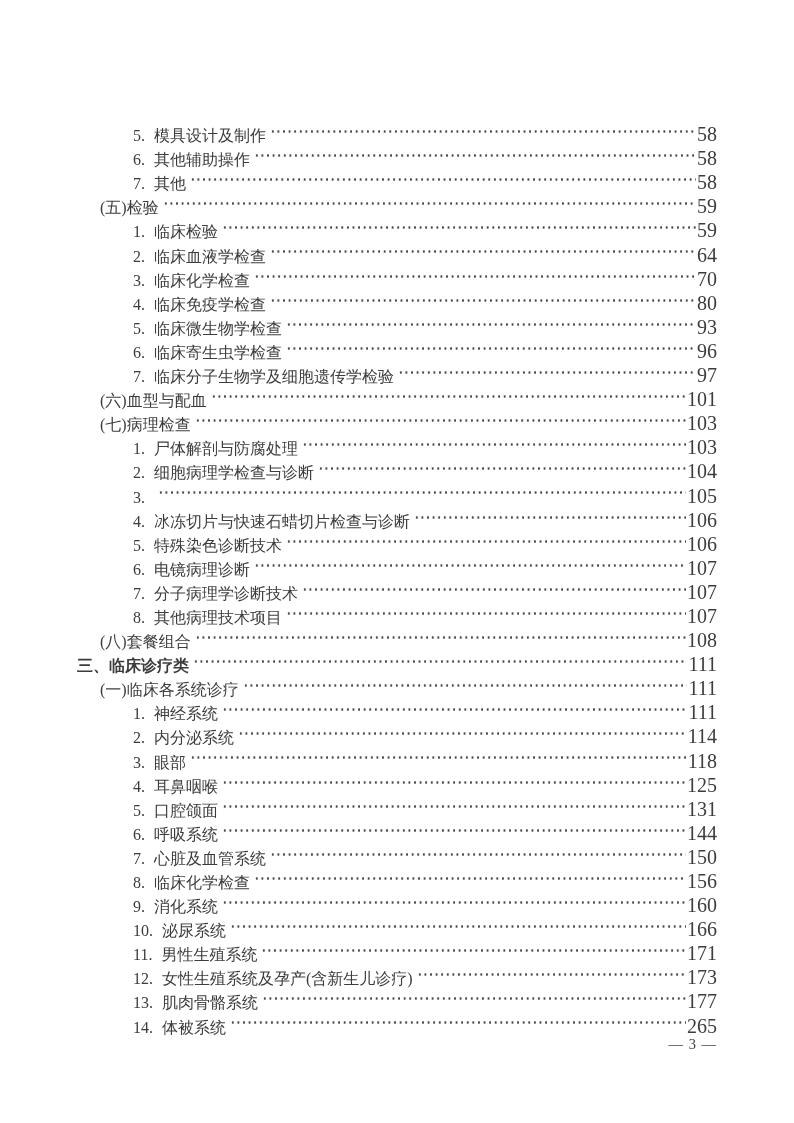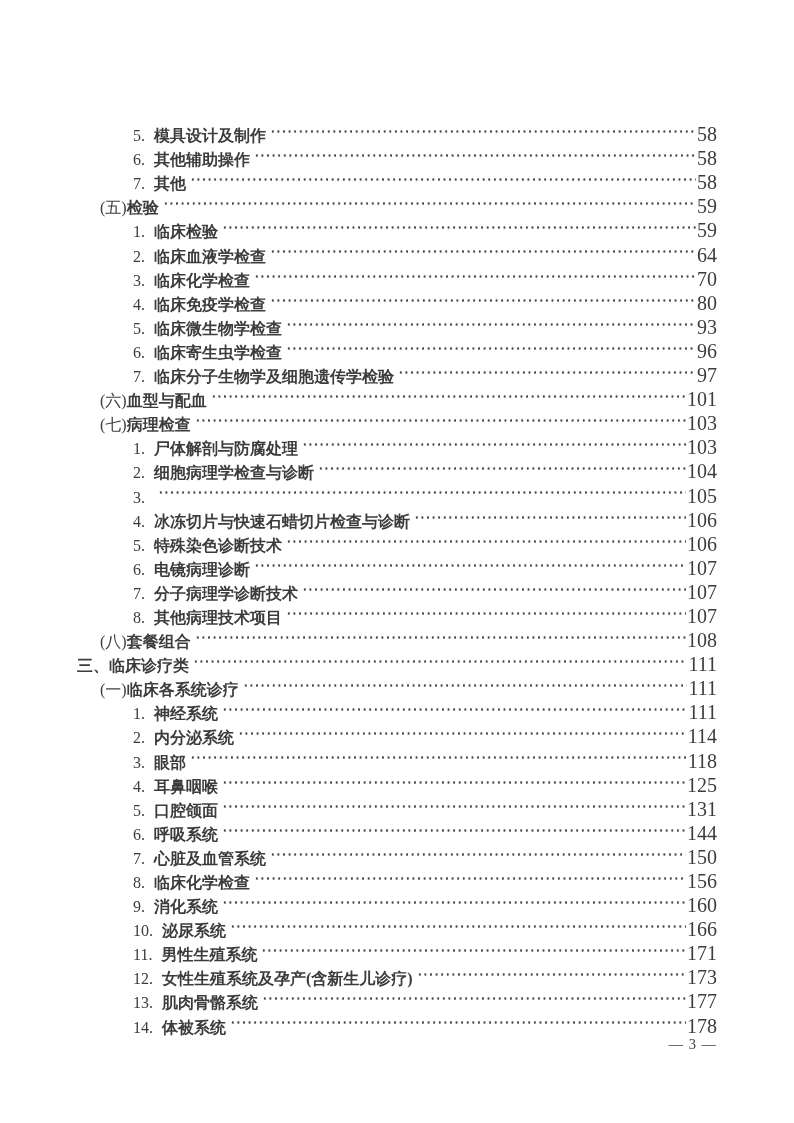--- a/index.html
+++ b/index.html
@@ -33,21 +33,21 @@
   .row.level-2 { padding-left: 23px; }
   .row.level-3 { padding-left: 56px; }
   .row.level-1 .num,
   .row.level-1 .label { font-weight: bold; }
   .num {
     white-space: pre;
     margin-right: 9px;
   }
   .row.level-1 .num,
   .row.level-2 .num { margin-right: 0; }
-  .label { white-space: pre; font-weight: bold; }
+  .label { white-space: pre; }
   .leader {
     flex: 1 1 auto;
     height: 24.1px;
     margin-left: 4px;
     margin-right: 1px;
     background-image: radial-gradient(circle, #454545 1px, rgba(0,0,0,0) 1.3px);
     background-size: 5.6px 3px;
     background-position: 0 13px;
     background-repeat: repeat-x;
   }
@@ -288,21 +288,21 @@
       <div class="row level-3">
       <span class="num">13.</span>
       <span class="label">肌肉骨骼系统</span>
       <span class="leader"></span>
       <span class="pagenum">177</span>
     </div>
       <div class="row level-3">
       <span class="num">14.</span>
       <span class="label">体被系统</span>
       <span class="leader"></span>
-      <span class="pagenum">178</span>
+      <span class="pagenum">265</span>
     </div>
     </main>
 
   <footer class="footer">
     <span>— 3 —</span>
   </footer>
 
 </div>
 
 </body></html>

